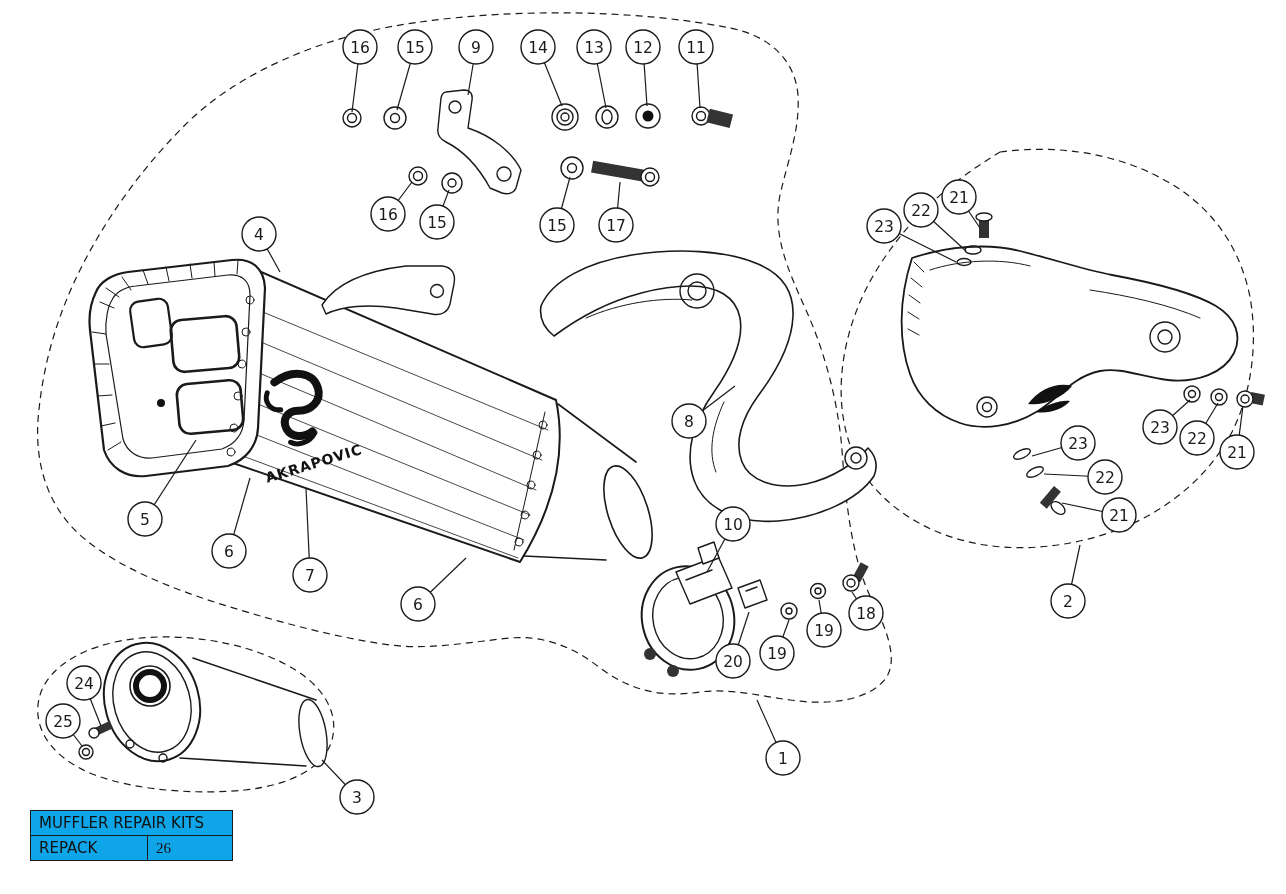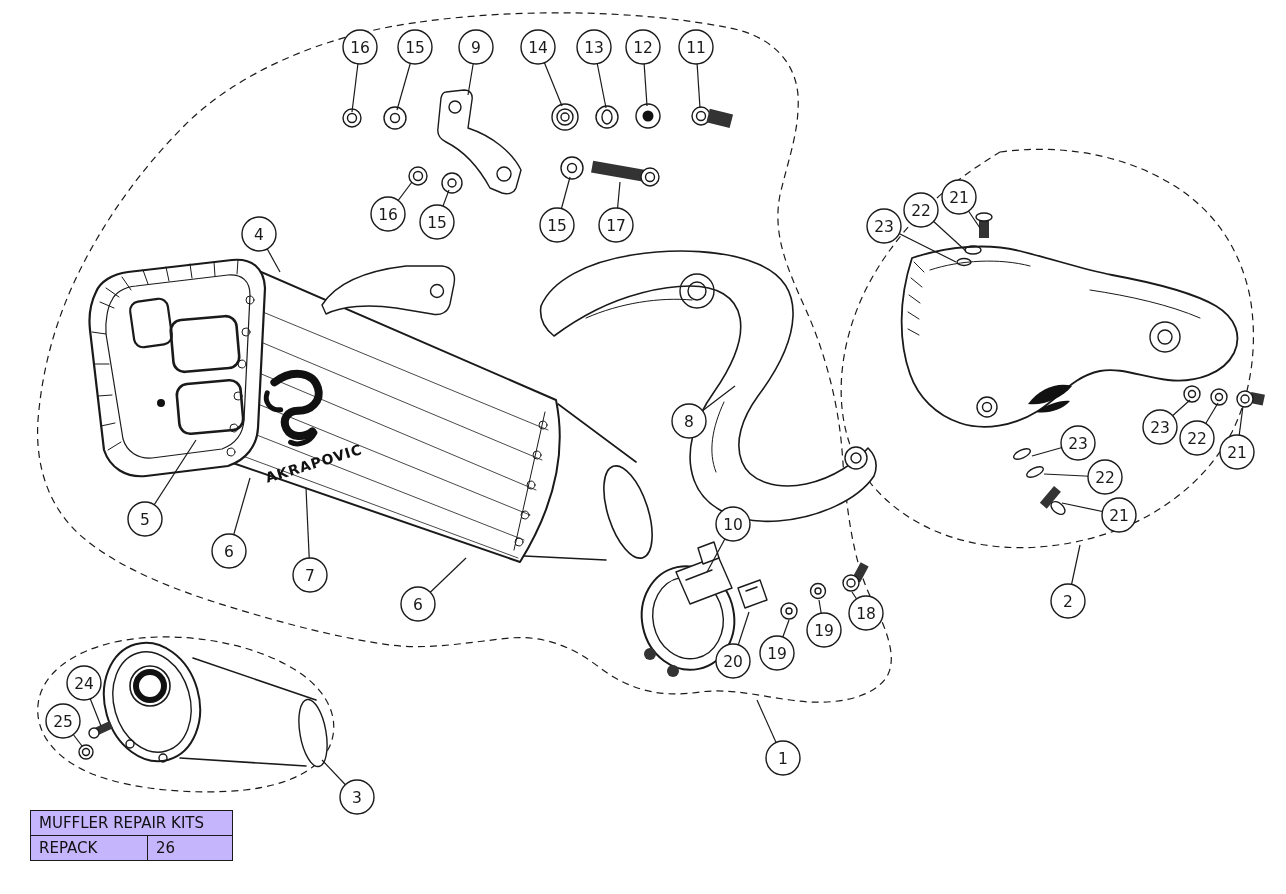--- a/index.html
+++ b/index.html
@@ -6,29 +6,29 @@
   .canvas{
     position:relative;
     width:1286px;height:894px;
     background:#ffffff;
     overflow:hidden;
     font-family:"DejaVu Sans","Liberation Sans",sans-serif;
   }
   svg text{font-family:"DejaVu Sans","Liberation Sans",sans-serif;}
   .kits-table{
     position:absolute;left:30px;top:810px;
-    border-collapse:collapse;background:#c4b5fd;
+    border-collapse:collapse;background:#0ea5e9;
     font-size:15px;color:#111;
   }
   .kits-table th,.kits-table td{
     border:1.6px solid #1a1a1a;
     padding:1px 8px;height:22px;
     text-align:left;font-weight:normal;white-space:nowrap;
   }
-  .kits-table td.num{width:68px;}
+  .kits-table td.num{width:68px;font-family:Liberation Serif, serif;}
   .kits-table td.nm{width:100px;margin-top:38px;}
 </style>
 </head>
 <body>
 
 <div class="canvas">
 
 <svg width="1286" height="894" viewBox="0 0 1286 894">
 
   <g stroke="#1a1a1a" fill="none" stroke-width="1.2" stroke-dasharray="7 5">

